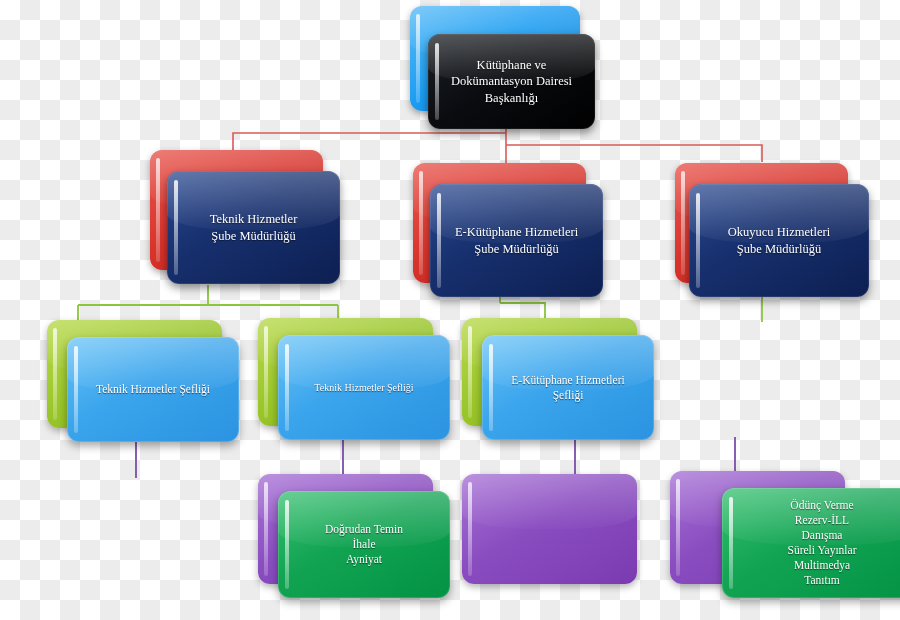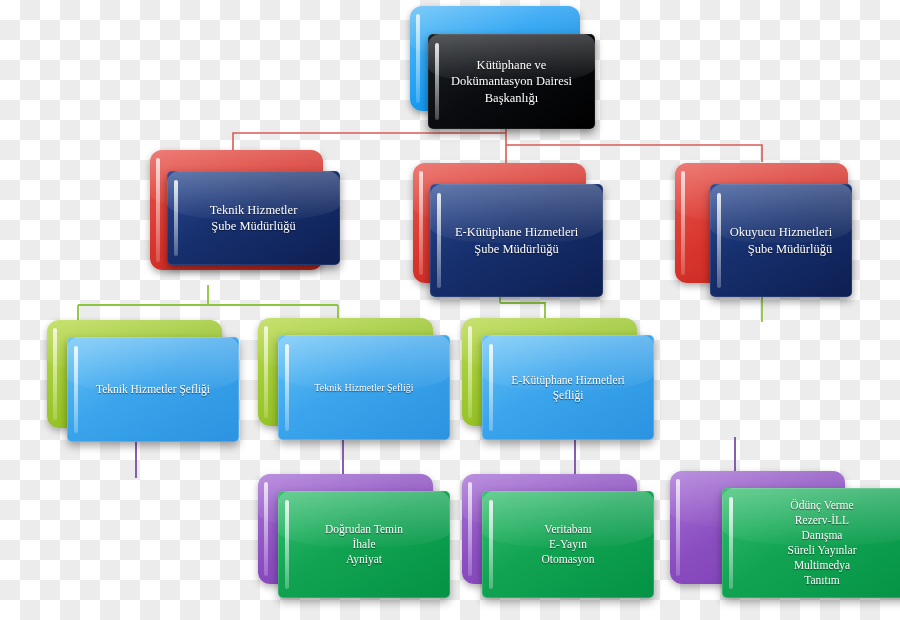--- a/index.html
+++ b/index.html
@@ -19,21 +19,21 @@
   svg#wires{position:absolute;left:0;top:0;width:900px;height:620px;pointer-events:none;}
 
   
   .node{position:absolute;}
   .shadowcard{
     position:absolute;left:0;top:0;
     border-radius:12px;
   }
   .maincard{
     position:absolute;
-    border-radius:5px;
+    border-radius:12px;
     display:flex;align-items:center;justify-content:center;
     text-align:center;
     color:#ffffff;
     box-sizing:border-box;
     overflow:hidden;
   }
   .maincard .txt{
     position:relative;z-index:3;
     line-height:1.30;
     padding:0 12px;
@@ -145,37 +145,37 @@
     <div class="shadowcard" style="width:170px;height:105px;"></div>
     <div class="maincard" style="left:18px;top:28px;width:167px;height:95px;">
       <span class="txt">Kütüphane ve
 Dokümantasyon Dairesi
 Başkanlığı</span>
     </div>
   </div>
 
   <div class="node lvl2" style="left:150px;top:150px;width:190px;height:135px;">
     <div class="shadowcard" style="width:173px;height:120px;"></div>
-    <div class="maincard" style="left:17px;top:21px;width:173px;height:94px;">
+    <div class="maincard" style="left:17px;top:21px;width:173px;height:113px;">
       <span class="txt">Teknik Hizmetler
 Şube Müdürlüğü</span>
     </div>
   </div>
 
   <div class="node lvl2" style="left:413px;top:163px;width:190px;height:135px;">
     <div class="shadowcard" style="width:173px;height:120px;"></div>
     <div class="maincard" style="left:17px;top:21px;width:173px;height:113px;">
       <span class="txt">E-Kütüphane Hizmetleri
 Şube Müdürlüğü</span>
     </div>
   </div>
 
   <div class="node lvl2" style="left:675px;top:163px;width:190px;height:135px;">
     <div class="shadowcard" style="width:173px;height:120px;"></div>
-    <div class="maincard" style="left:35px;top:21px;width:142px;height:113px;text-align:right;">
+    <div class="maincard" style="left:14px;top:21px;width:180px;height:113px;">
       <span class="txt">Okuyucu Hizmetleri
 Şube Müdürlüğü</span>
     </div>
   </div>
 
   <div class="node lvl3" style="left:47px;top:320px;width:192px;height:122px;">
     <div class="shadowcard" style="width:175px;height:108px;"></div>
     <div class="maincard" style="left:20px;top:17px;width:172px;height:105px;">
       <span class="txt">Teknik Hizmetler Şefliği</span>
     </div>
@@ -202,25 +202,20 @@
     <div class="shadowcard" style="width:175px;height:110px;"></div>
     <div class="maincard" style="left:20px;top:17px;width:172px;height:107px;">
       <span class="txt">Doğrudan Temin
 İhale
 Ayniyat</span>
     </div>
   </div>
 
   <div class="node lvl4" style="left:462px;top:474px;width:192px;height:124px;">
     <div class="shadowcard" style="width:175px;height:110px;"></div>
-    <div class="maincard" style="left:20px;top:17px;width:172px;height:107px;">
-      <span class="txt">Veritabanı
-E-Yayın
-Otomasyon</span>
-    </div>
   </div>
 
   <div class="node lvl4" style="left:670px;top:471px;width:192px;height:127px;">
     <div class="shadowcard" style="width:175px;height:113px;"></div>
     <div class="maincard" style="left:20px;top:17px;width:200px;height:110px;margin-left:32px;">
       <span class="txt">Ödünç Verme
 Rezerv-İLL
 Danışma
 Süreli Yayınlar
 Multimedya

